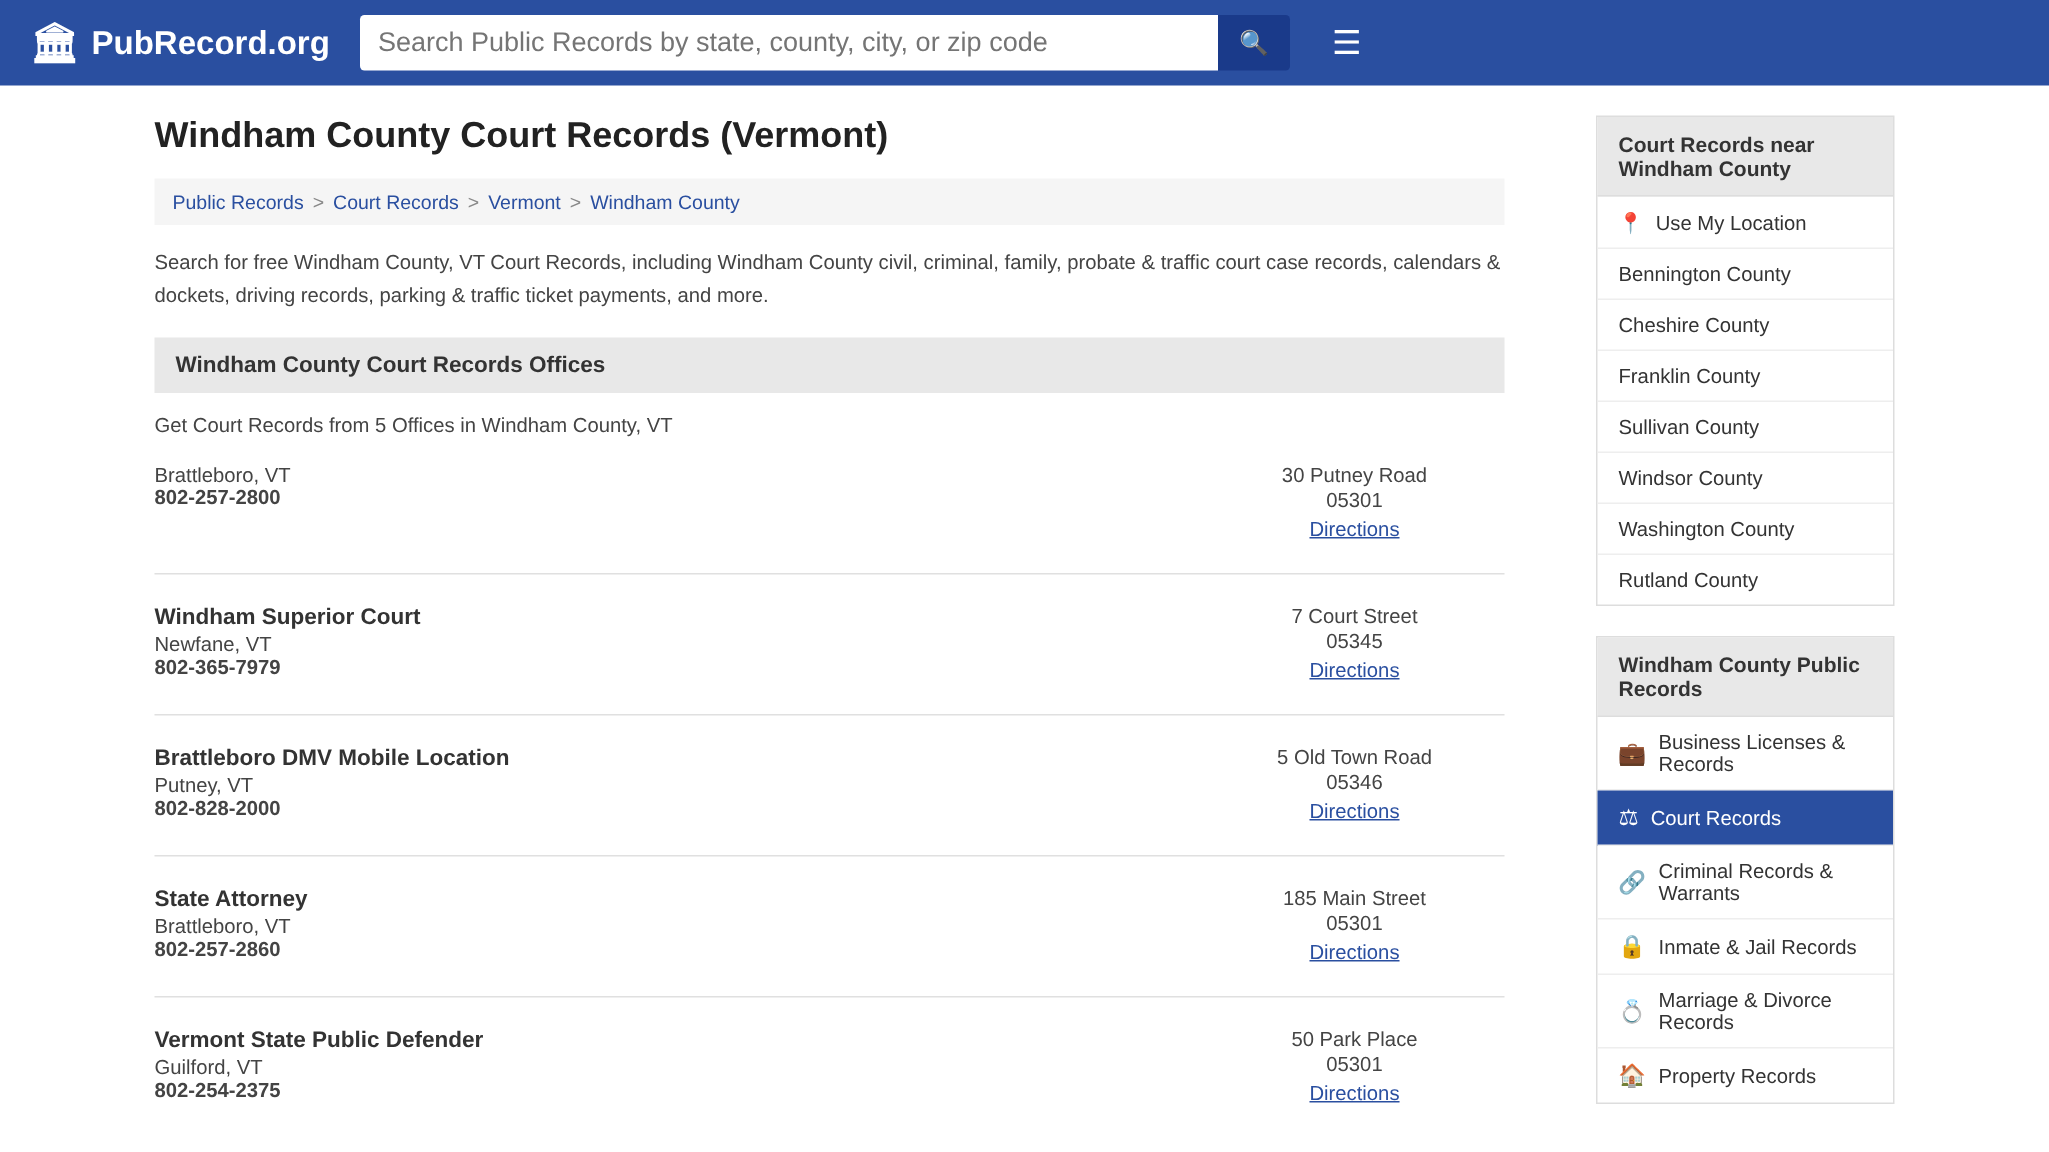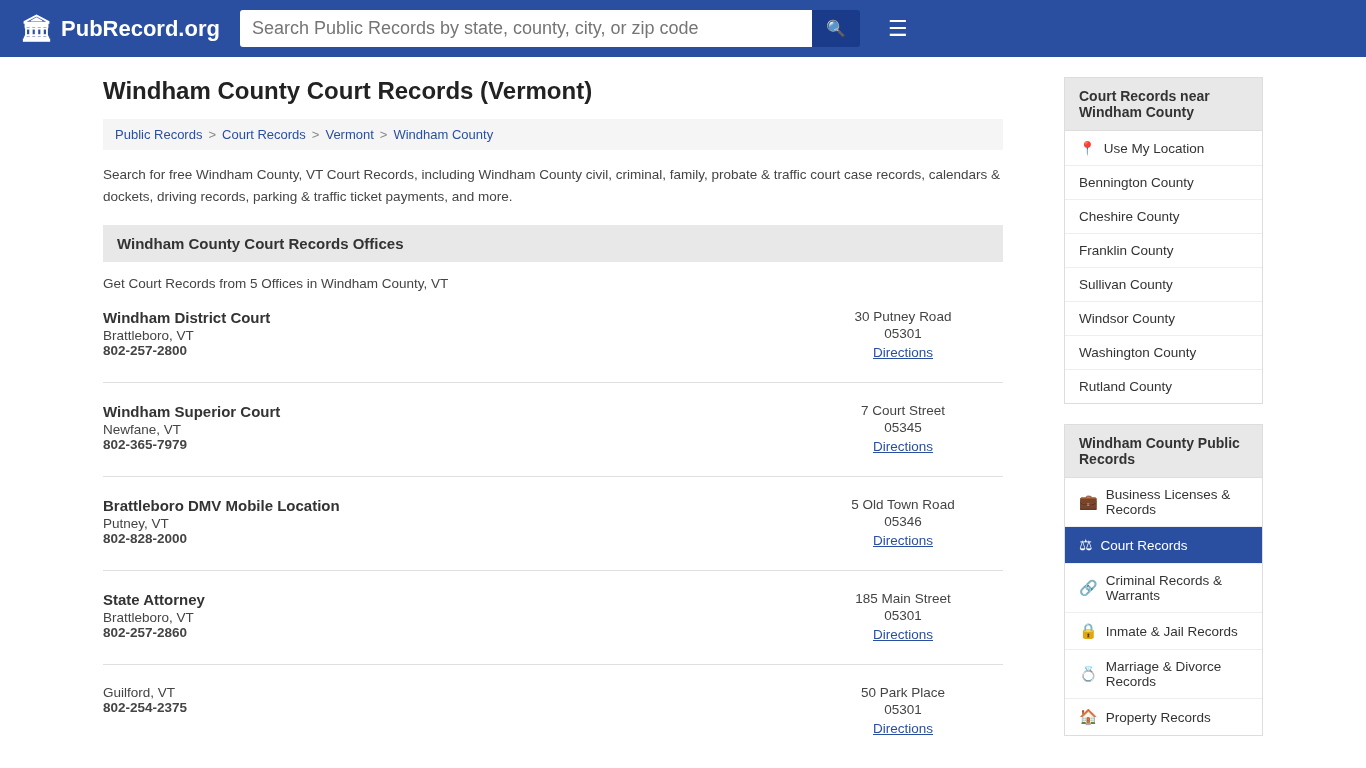--- a/index.html
+++ b/index.html
@@ -248,21 +248,20 @@
 
     <p class="description">Search for free Windham County, VT Court Records, including Windham County civil, criminal, family, probate &amp; traffic court case records, calendars &amp; dockets, driving records, parking &amp; traffic ticket payments, and more.</p>
 
     <div class="section-header">Windham County Court Records Offices</div>
 
     <p class="offices-count">Get Court Records from 5 Offices in Windham County, VT</p>
 
     <div id="offices-container">
         <div class="office-entry">
     <div class="office-info">
-      <div class="office-name">Windham District Court</div>
       <div class="office-city">Brattleboro, VT</div>
       <div class="office-phone">802-257-2800</div>
     </div>
     <div class="office-address">
       <div>30 Putney Road</div>
       <div class="zip">05301</div>
       <a class="directions-link" href="#">Directions</a>
     </div>
   </div>
         <hr class="divider">
@@ -300,20 +299,21 @@
     </div>
     <div class="office-address">
       <div>185 Main Street</div>
       <div class="zip">05301</div>
       <a class="directions-link" href="#">Directions</a>
     </div>
   </div>
         <hr class="divider">
         <div class="office-entry">
     <div class="office-info">
+      <div class="office-name">Vermont State Public Defender</div>
       <div class="office-city">Guilford, VT</div>
       <div class="office-phone">802-254-2375</div>
     </div>
     <div class="office-address">
       <div>50 Park Place</div>
       <div class="zip">05301</div>
       <a class="directions-link" href="#">Directions</a>
     </div>
   </div>
       </div>

